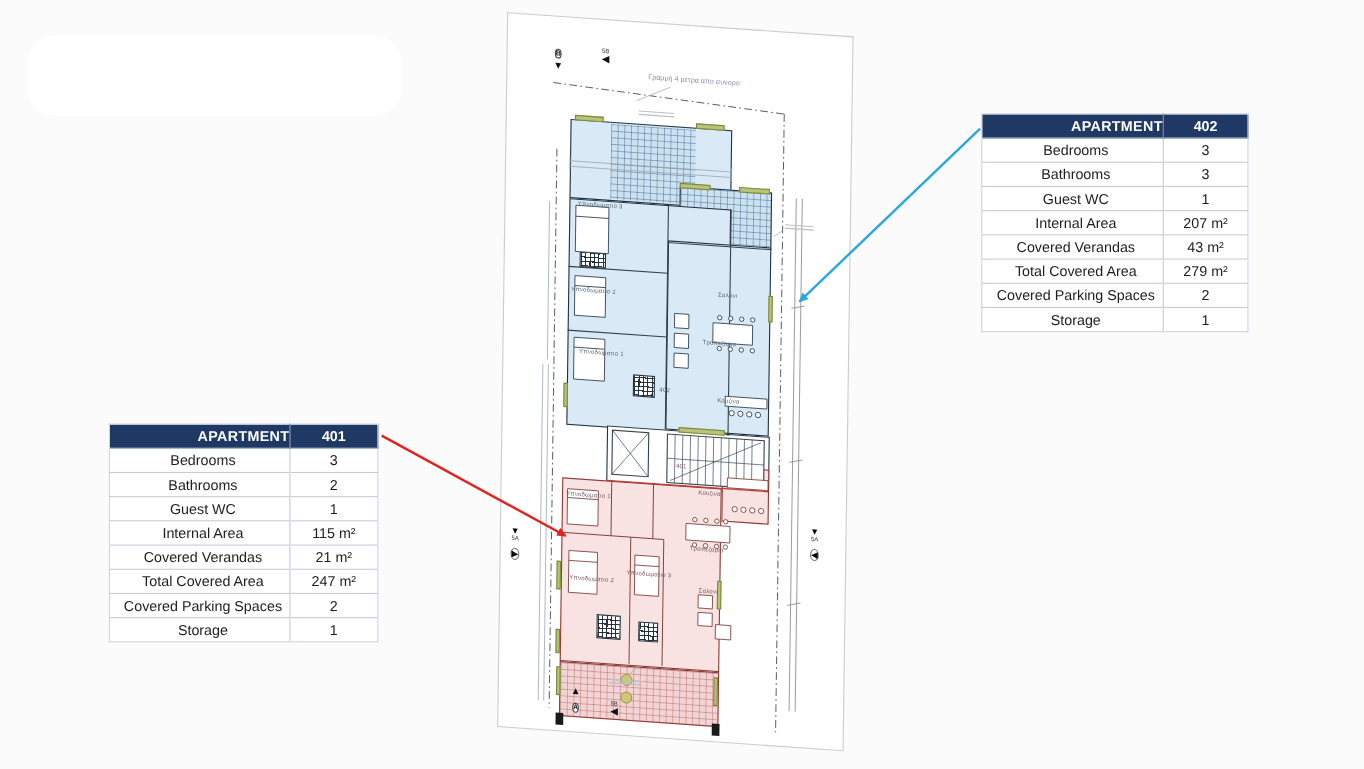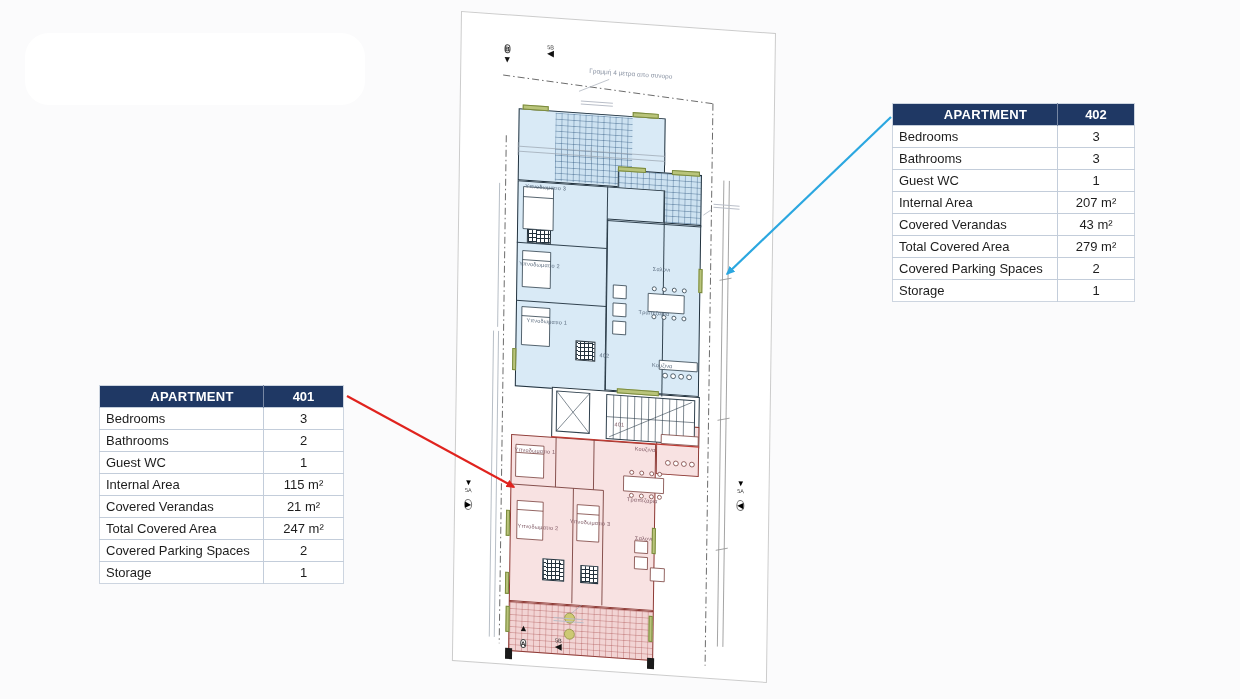--- a/index.html
+++ b/index.html
@@ -18,24 +18,24 @@
   
   table.spec {
     position:absolute; border-collapse:collapse; table-layout:fixed;
     background:#fff; font-size:13px; color:#1d1d1d;
     border:1px solid #cdd5e0;
   }
   table.spec.t401 { left:99px;  top:385px; width:244px; }
   table.spec.t402 { left:892px; top:103px; width:242px; }
   table.spec th, table.spec td { height:21px; line-height:21px; font-weight:normal; }
   table.spec th { background:#1F3864; color:#fff; font-weight:bold; font-size:13px; }
-  table.spec th.lbl { text-align:center; padding-left:21px; letter-spacing:.3px; }
+  table.spec th.lbl { text-align:right; padding-left:21px; letter-spacing:.3px; }
   table.spec th.val { text-align:center; border-left:1px solid #7787a3; width:79px; }
   table.spec td { border-top:1px solid #c3cdda; }
-  table.spec td.lbl { text-align:left; padding-left:6px;margin-left:39px; }
+  table.spec td.lbl { text-align:center; padding-left:6px;margin-left:39px; }
   table.spec td.val { text-align:center; border-left:1px solid #c3cdda; }
   
   .sheet {
     position:absolute; left:461px; top:11px; width:315px; height:650px;
     background:#ffffff; border:1px solid #cccccc;
     transform:matrix(1, 0.07, -0.014, 1, 0, 0); transform-origin:0 0;
   }
   .sheet .abs { position:absolute; }
   .apt-blue { background:#D9EAF6; border:1.5px solid #22323E; }
   .apt-pink { background:#F8E2E2; border:1.5px solid #8E3B36; }

